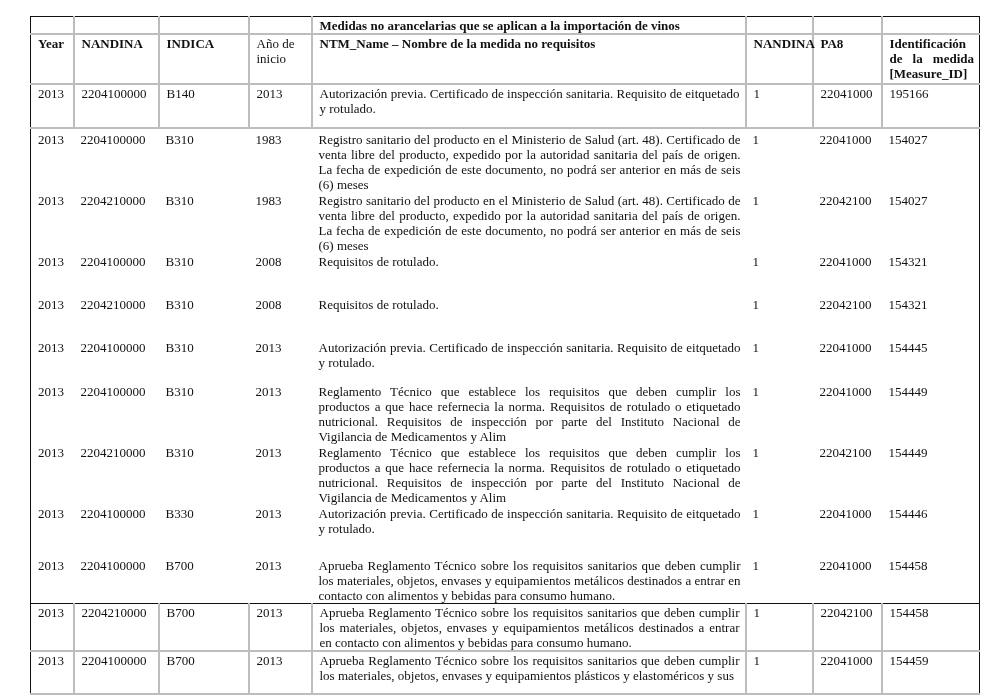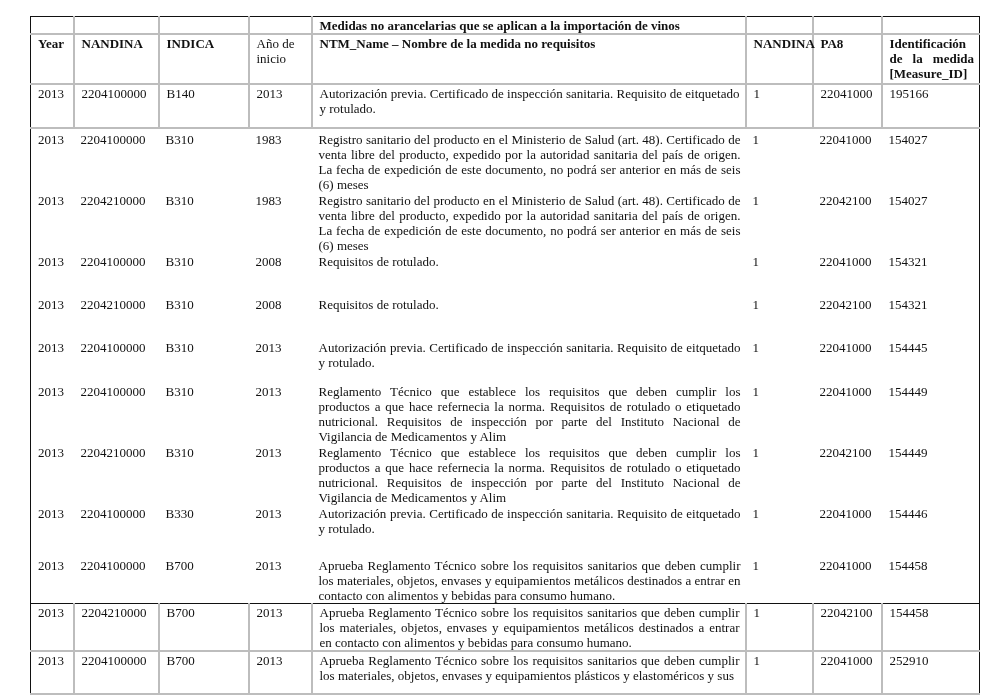--- a/index.html
+++ b/index.html
@@ -177,16 +177,16 @@
       <td>154458</td>
     </tr>
     <tr class="grid last" style="height:43px">
       <td>2013</td>
       <td>2204100000</td>
       <td>B700</td>
       <td>2013</td>
       <td class="just">Aprueba Reglamento Técnico sobre los requisitos sanitarios que deben cumplir los materiales, objetos, envases y equipamientos plásticos y elastoméricos y sus</td>
       <td>1</td>
       <td>22041000</td>
-      <td>252910</td>
+      <td>154459</td>
     </tr>
   </tbody>
 </table>
 
 </body></html>

